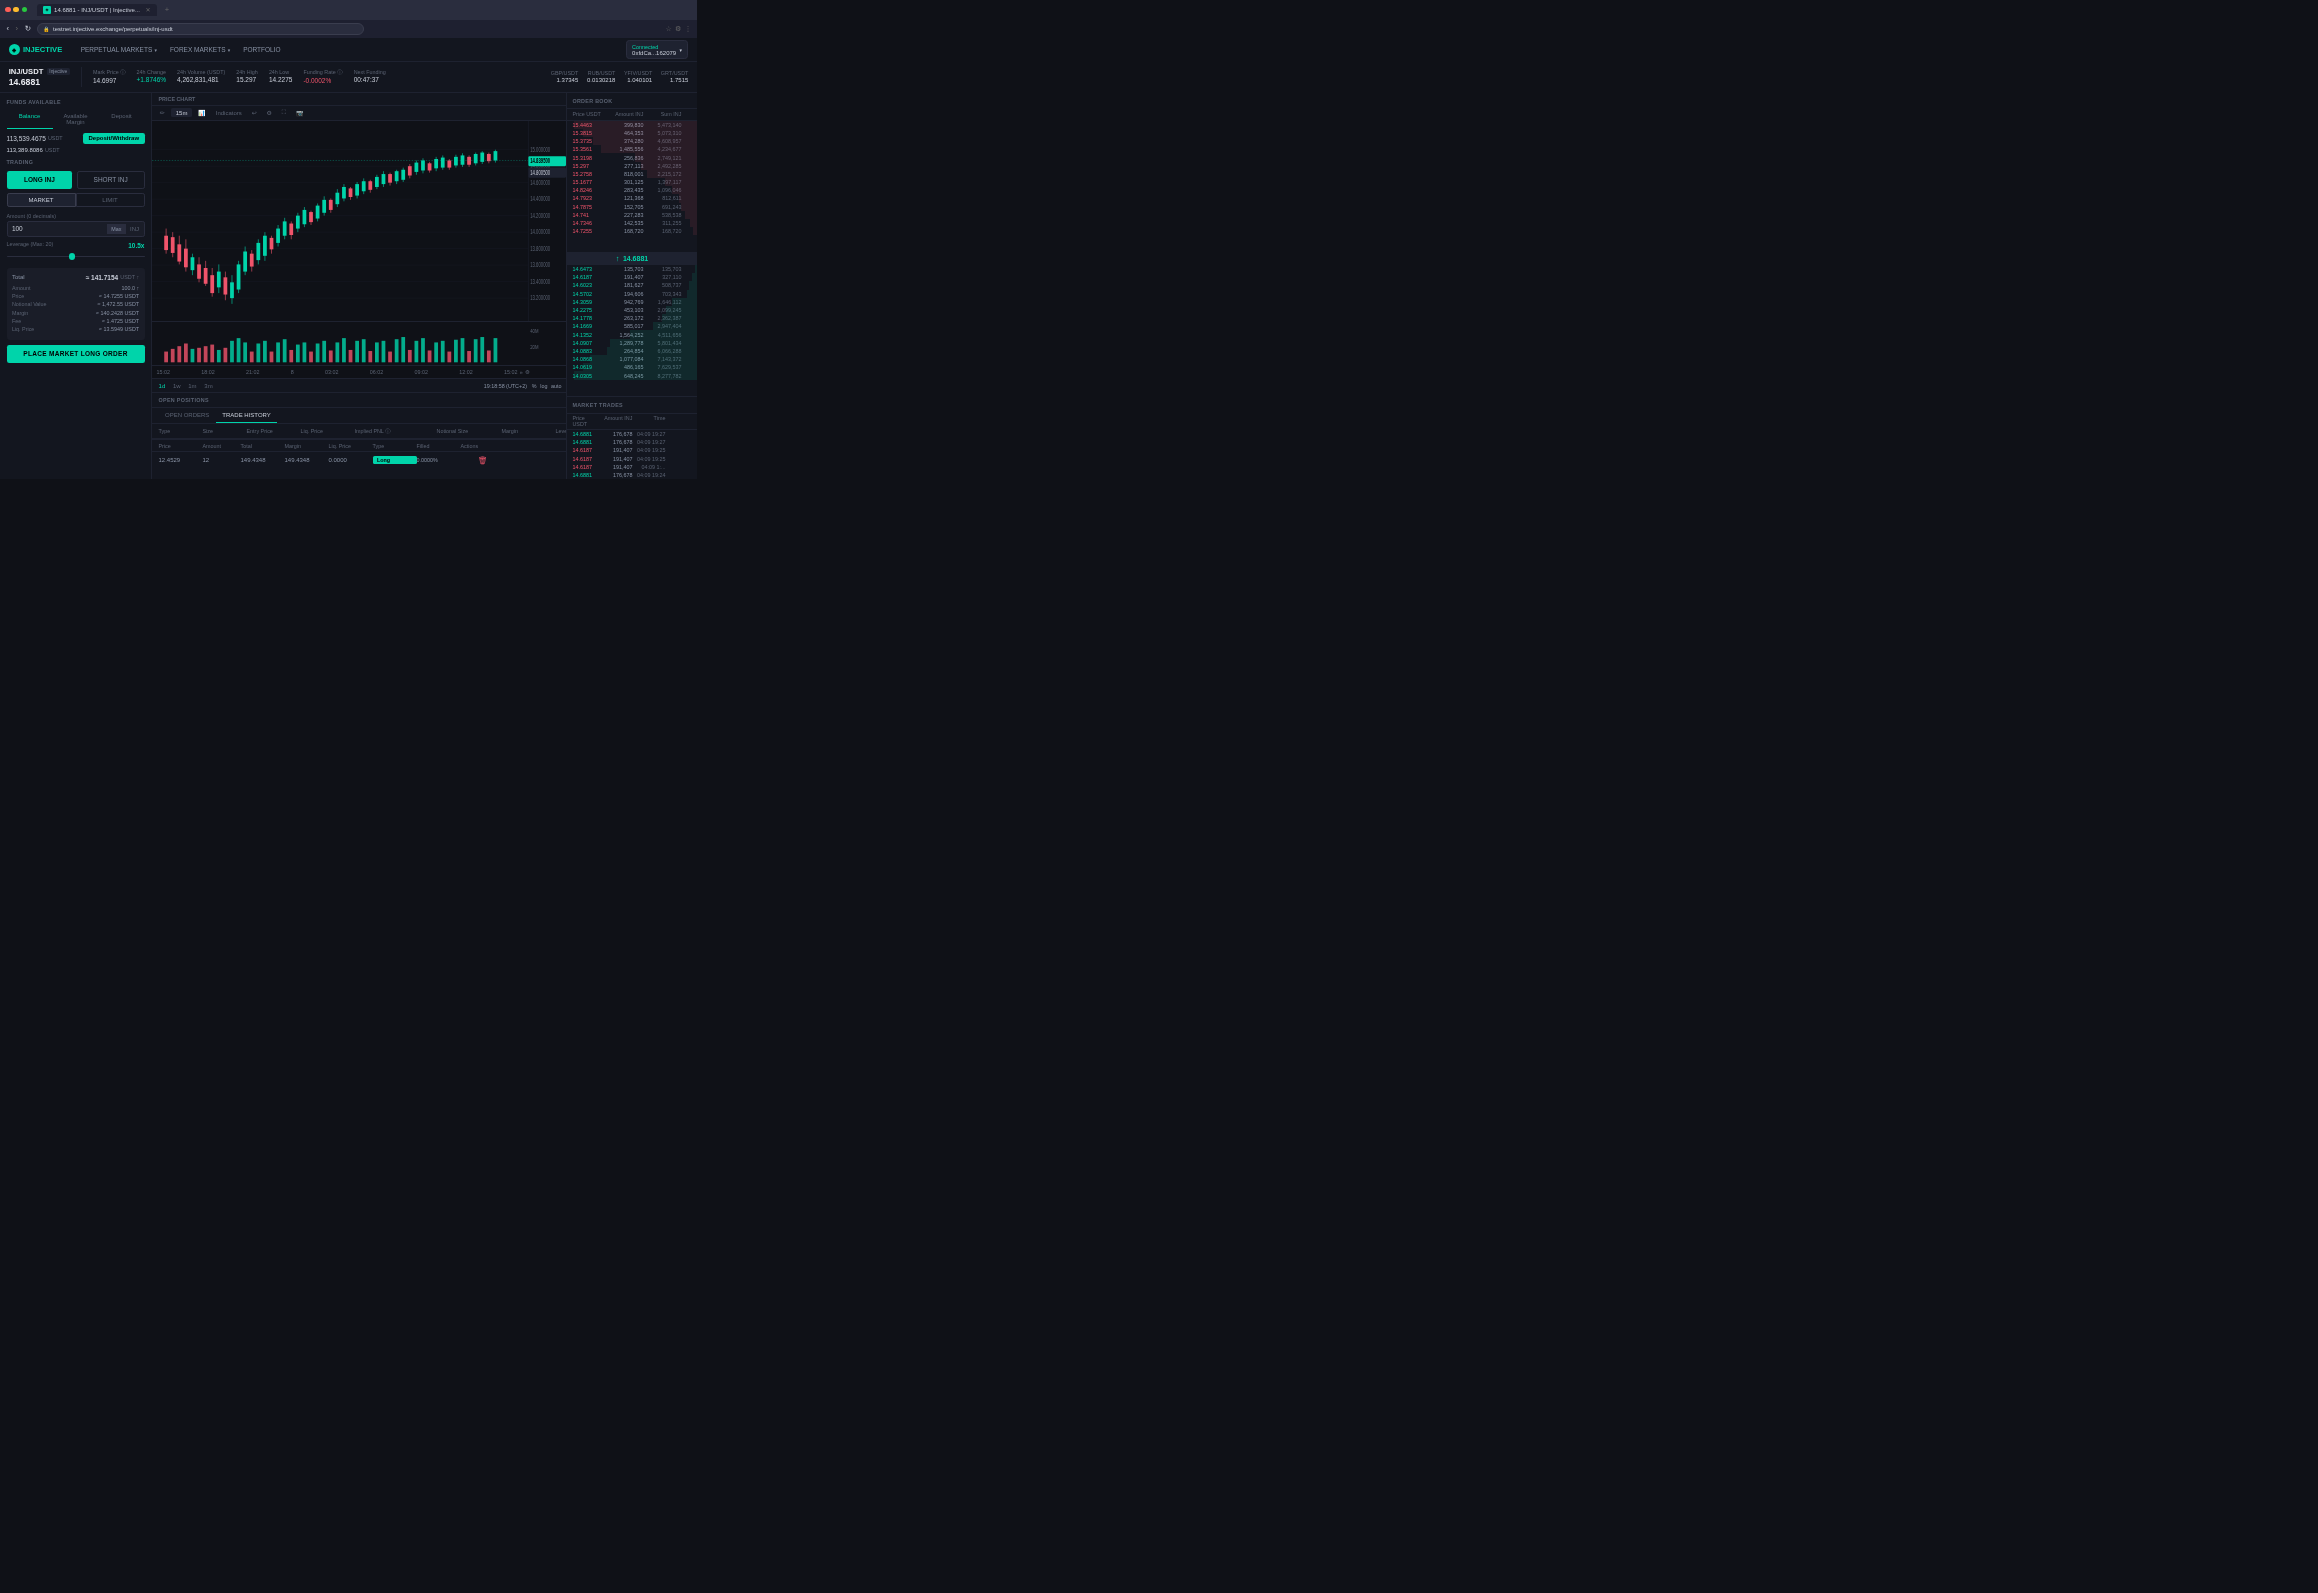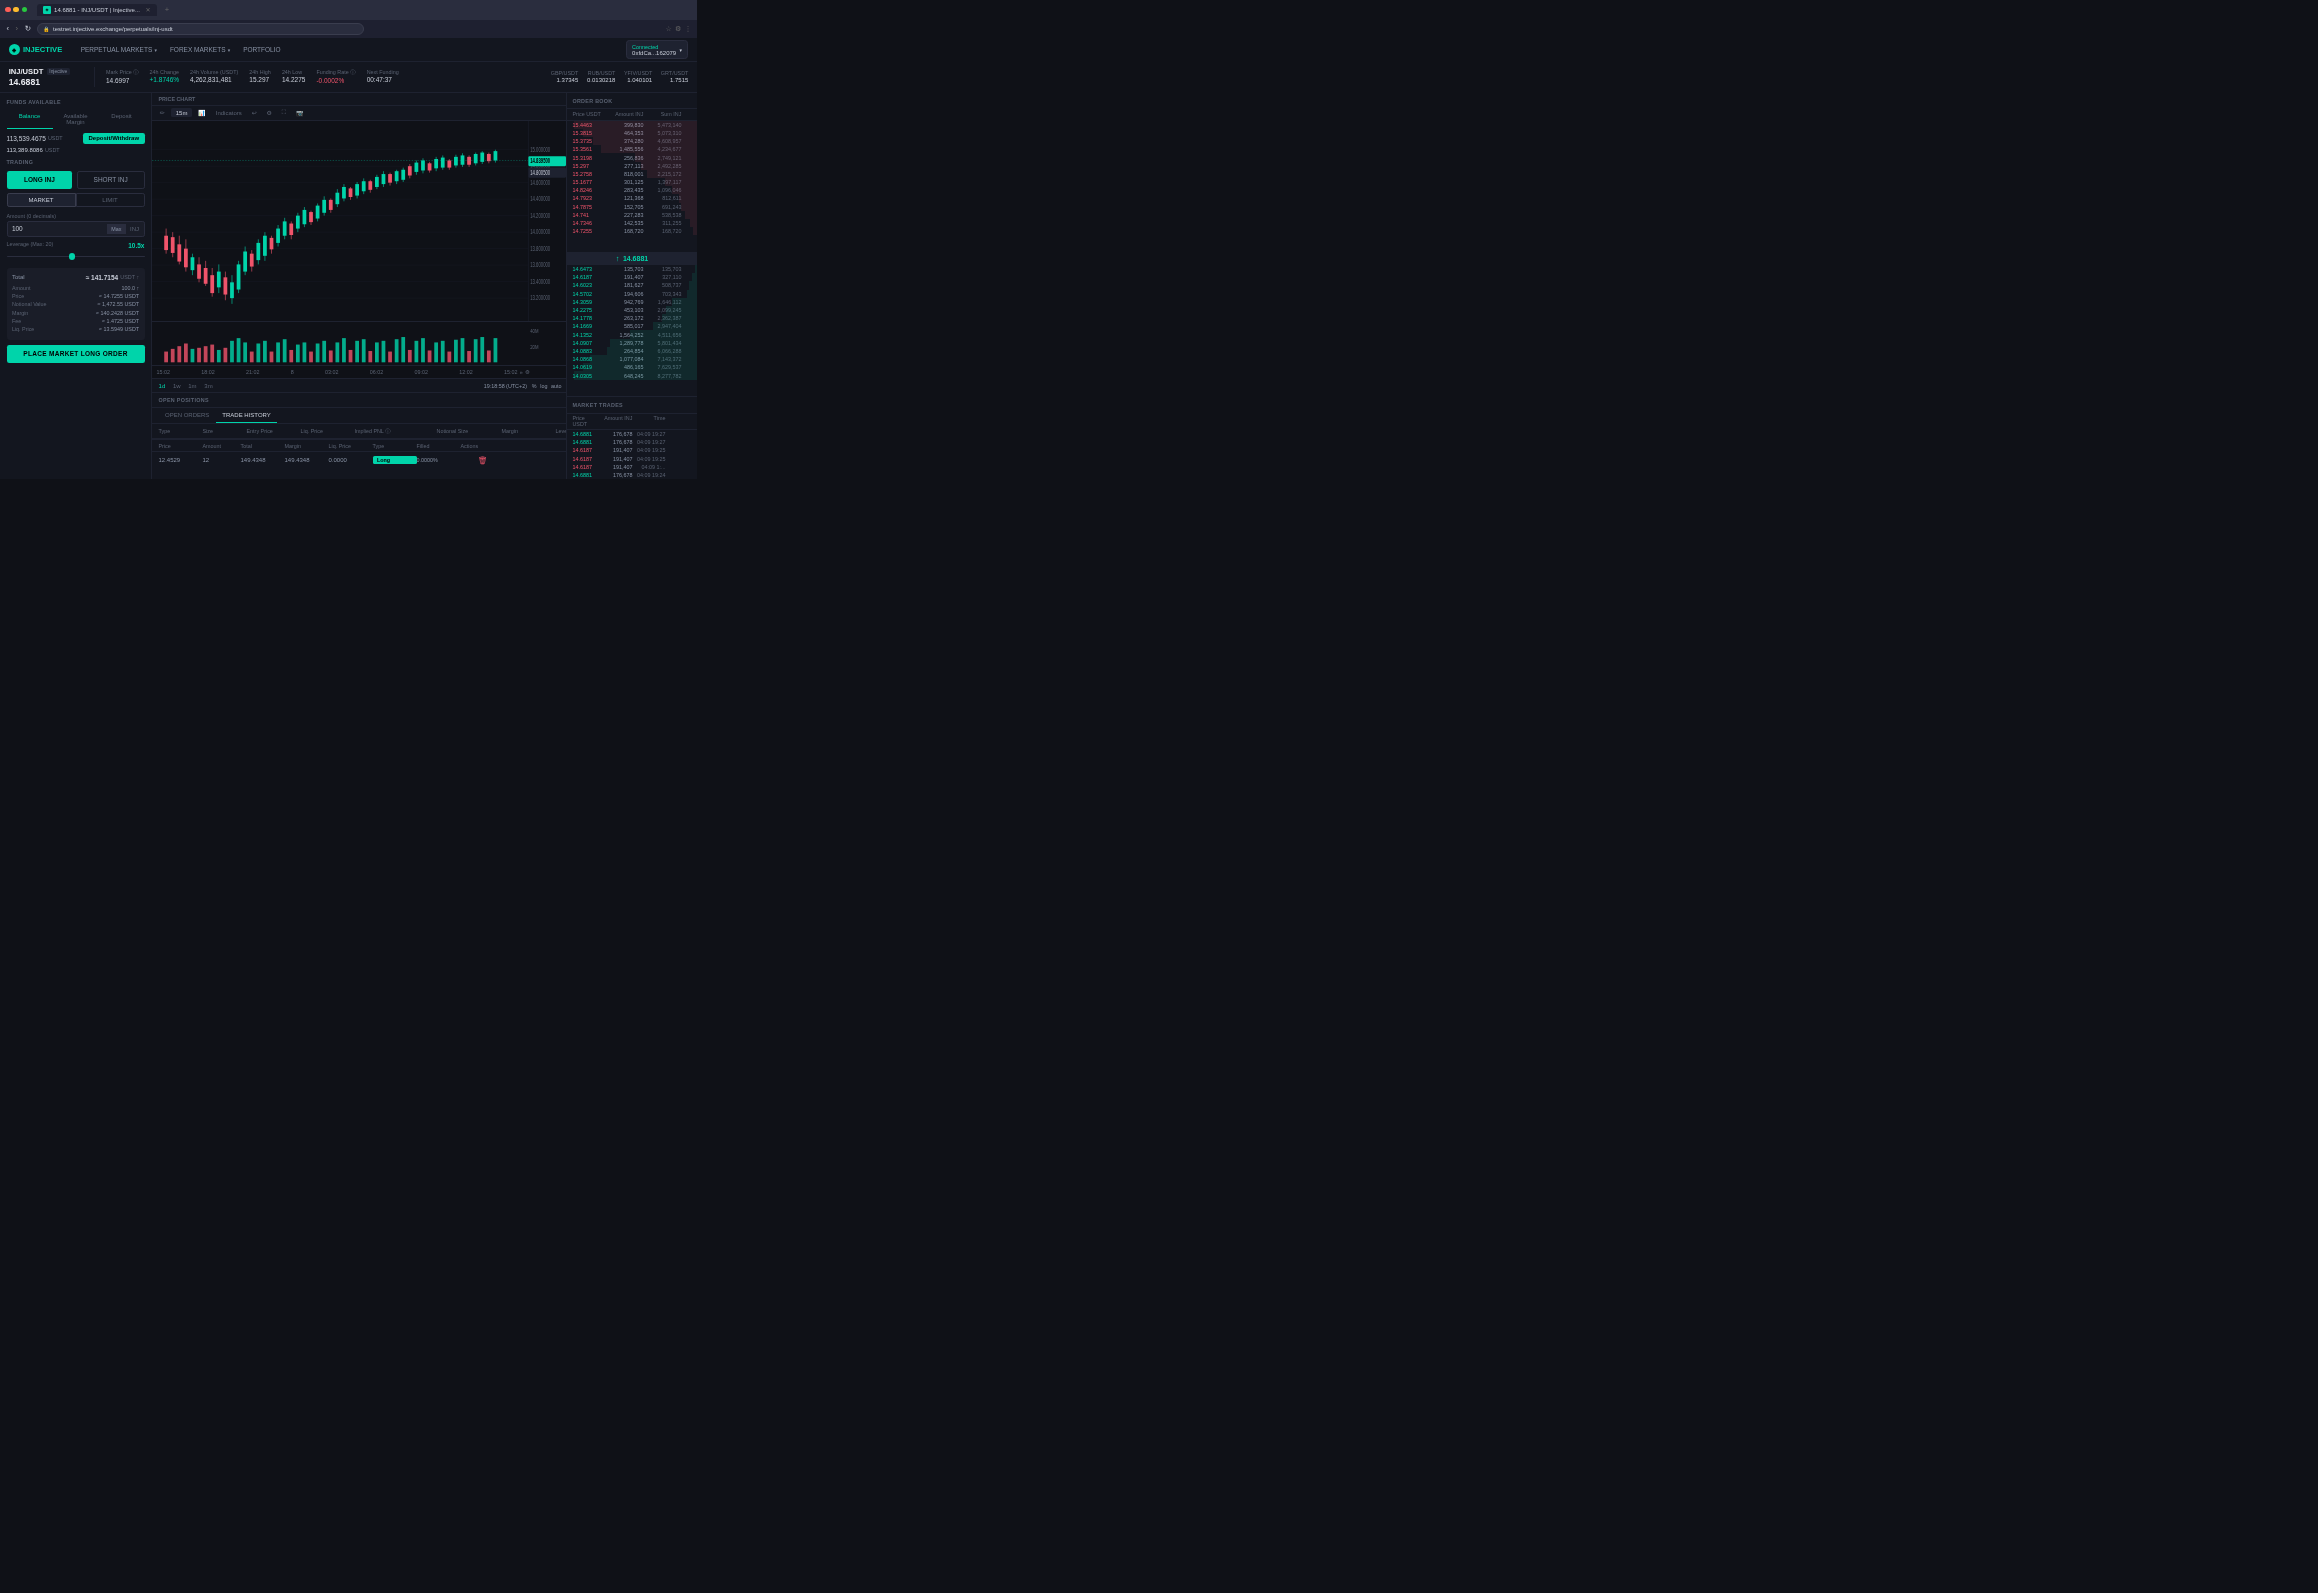--- a/index.html
+++ b/index.html
@@ -129,21 +129,21 @@
     .ticker-strip {
       background: #13161f;
       border-bottom: 0.5px solid #1e2230;
       height: 30.5px;
       display: flex;
       align-items: center;
       padding: 0 8.7px;
       gap: 0;
     }
     .ticker-main {
-      display: flex; align-items: center; gap: 6.5px; padding-right: 24px;
+      display: flex; align-items: center; gap: 6.5px; padding-right: 11px;
       border-right: 0.5px solid #1e2230;
     }
     .ticker-symbol {
       font-size: 7.6px; font-weight: 700; color: #e8eaf0;
     }
     .ticker-badge {
       background: #1e2230; color: #8892a4; font-size: 4.9px;
       padding: 1.1px 2.7px; border-radius: 1.6px;
     }
     .ticker-price { font-size: 8.7px; font-weight: 700; color: #e8eaf0; }

